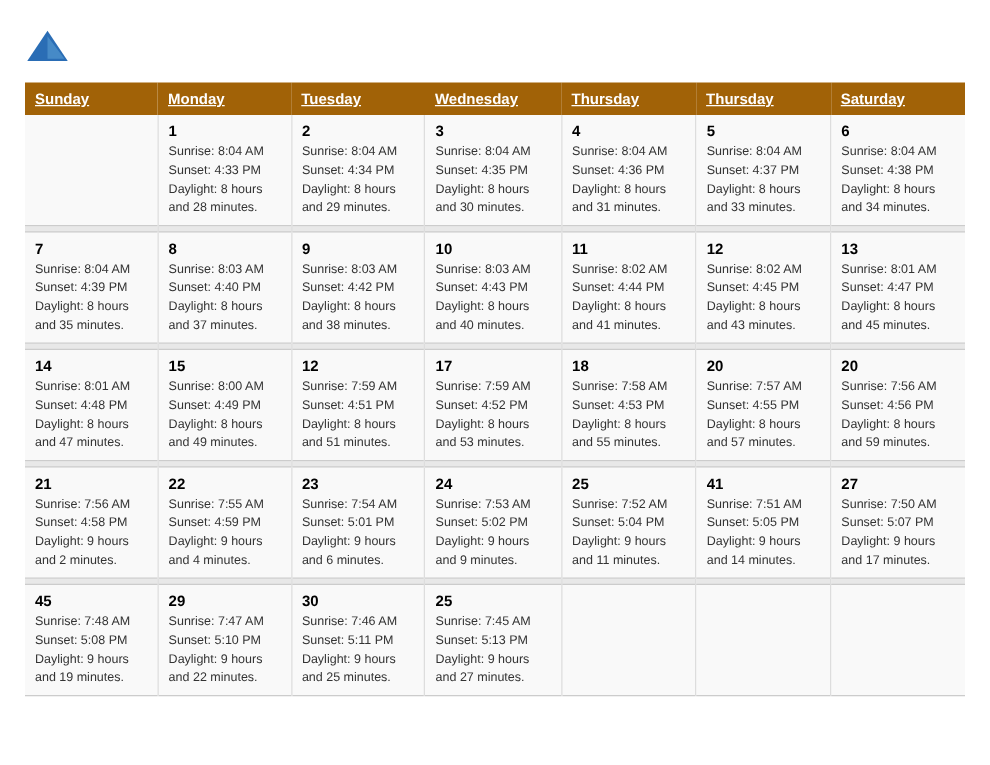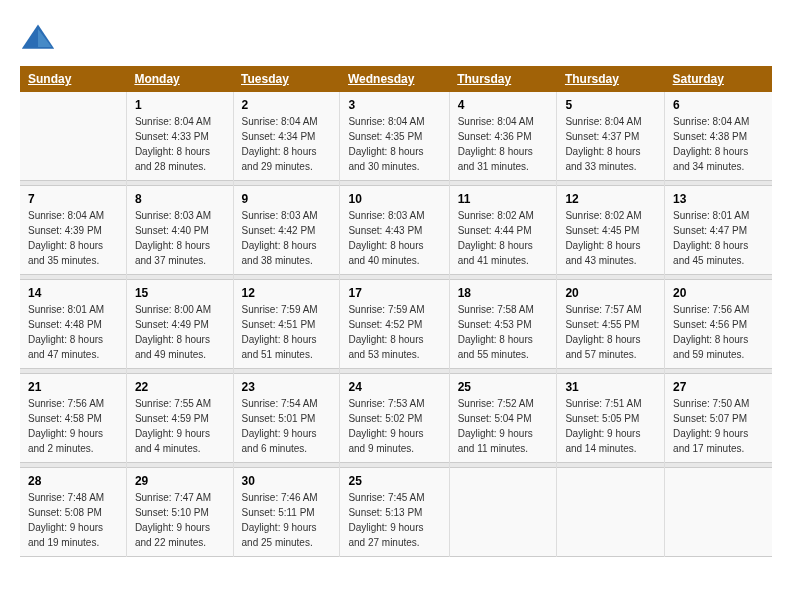--- a/index.html
+++ b/index.html
@@ -257,40 +257,40 @@
         </td>
         <td>
           <span class="day-num">24</span>
           <div class="day-info">Sunrise: 7:53 AM<br>Sunset: 5:02 PM<br>Daylight: 9 hours and 9 minutes.</div>
         </td>
         <td>
           <span class="day-num">25</span>
           <div class="day-info">Sunrise: 7:52 AM<br>Sunset: 5:04 PM<br>Daylight: 9 hours and 11 minutes.</div>
         </td>
         <td>
-          <span class="day-num">31</span>
+          <span class="day-num">41</span>
           <div class="day-info">Sunrise: 7:51 AM<br>Sunset: 5:05 PM<br>Daylight: 9 hours and 14 minutes.</div>
         </td>
         <td>
           <span class="day-num">27</span>
           <div class="day-info">Sunrise: 7:50 AM<br>Sunset: 5:07 PM<br>Daylight: 9 hours and 17 minutes.</div>
         </td>
       </tr>
       <tr class="empty-row">
         <td></td>
         <td></td>
         <td></td>
         <td></td>
         <td></td>
         <td></td>
         <td></td>
       </tr>
       <tr>
         <td>
-          <span class="day-num">28</span>
+          <span class="day-num">45</span>
           <div class="day-info">Sunrise: 7:48 AM<br>Sunset: 5:08 PM<br>Daylight: 9 hours and 19 minutes.</div>
         </td>
         <td>
           <span class="day-num">29</span>
           <div class="day-info">Sunrise: 7:47 AM<br>Sunset: 5:10 PM<br>Daylight: 9 hours and 22 minutes.</div>
         </td>
         <td>
           <span class="day-num">30</span>
           <div class="day-info">Sunrise: 7:46 AM<br>Sunset: 5:11 PM<br>Daylight: 9 hours and 25 minutes.</div>
         </td>

